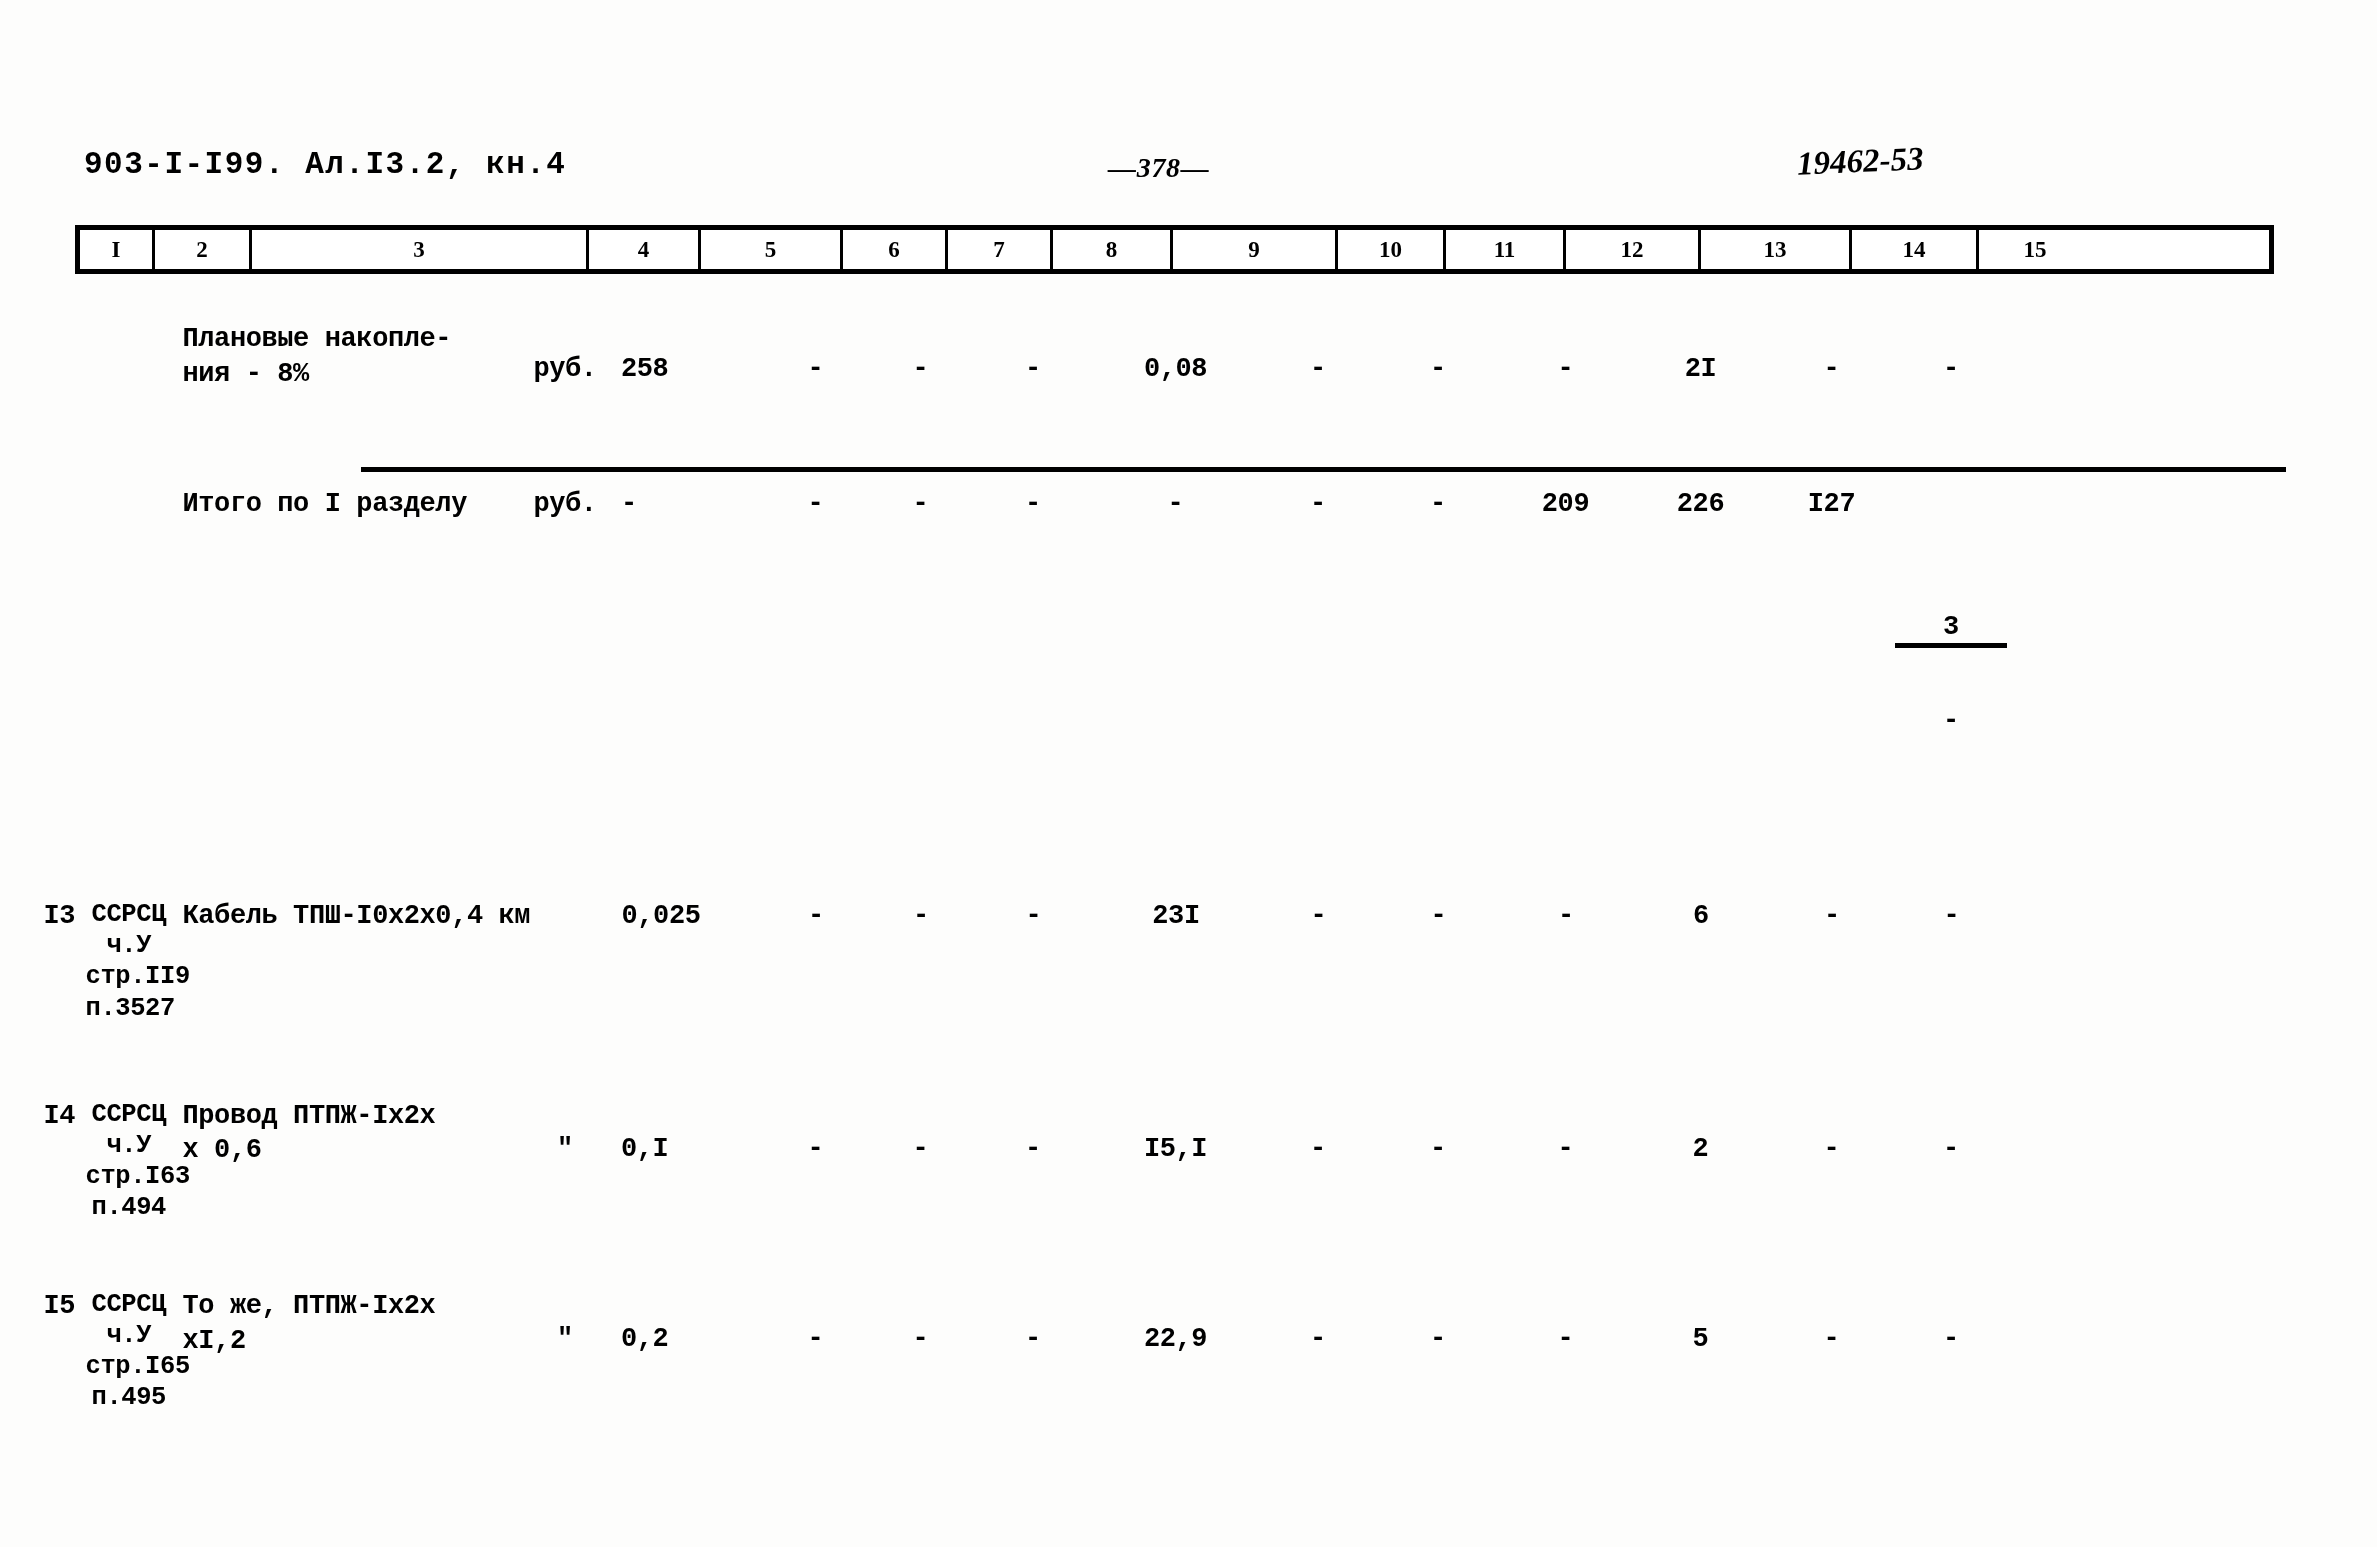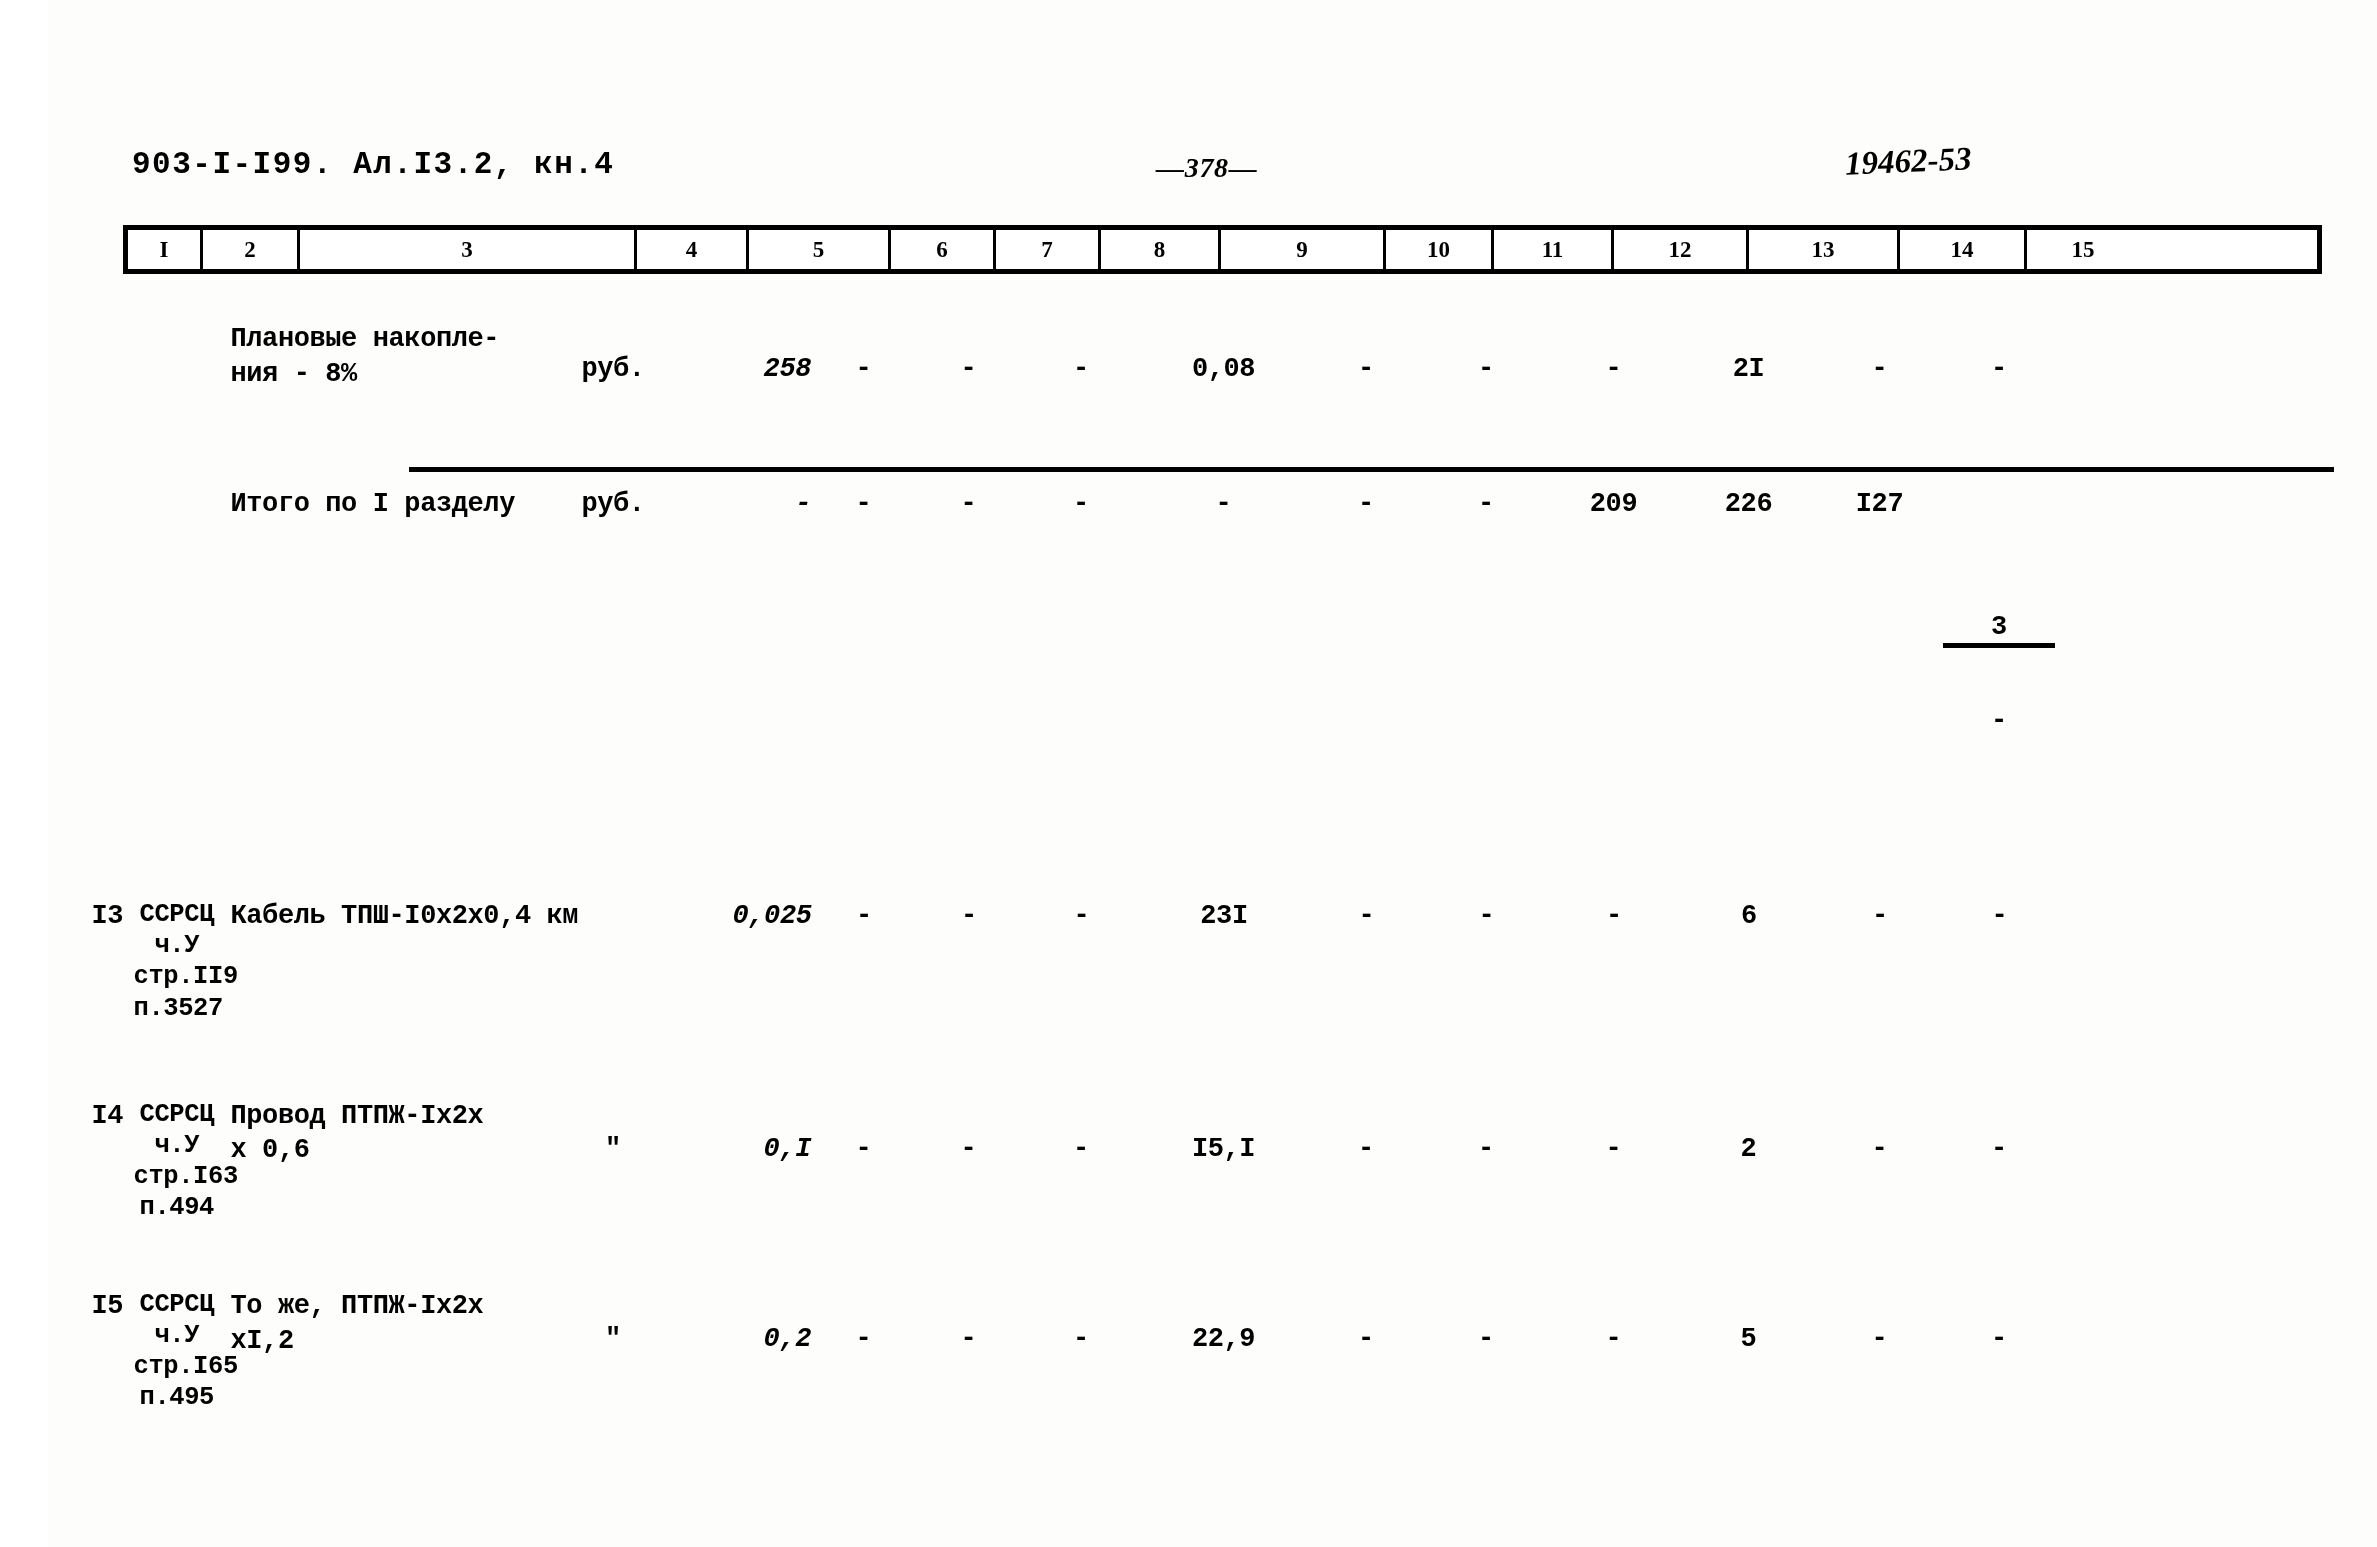--- a/index.html
+++ b/index.html
@@ -12,21 +12,20 @@
     height: 1547px;
     font-family: "Liberation Serif", serif;
     color: #000000;
     position: relative;
     overflow: hidden;
   }
   .page {
     position: absolute;
     inset: 0;
     background: #fdfdfc;
-    margin-left: 48px;
   }
 
   
   .topbar {
     position: absolute;
     left: 0;
     top: 147px;
     width: 100%;
     height: 52px;
   }
@@ -109,21 +108,21 @@
     box-sizing: border-box;
     white-space: pre-wrap;
     line-height: 1.28;
   }
   
   .c1  { width: 75px;  padding-left: 0px;  text-align: right; }
   .c2  { width: 97px;  padding-left: 10.5px; text-align: center; }
   .c3  { width: 337px;  padding-left: 10.5px; text-align: left; }
   .c3w { width: 457px;  padding-left: 10.5px; text-align: left; }
   .c4  { width: 112px;  text-align: center; }
-  .c5  { width: 142px;  text-align: right; font-style: italic; }
+  .c5  { width: 142px;  text-align: left; }
   .c6  { width: 105px;  text-align: center; }
   .c7  { width: 105px;  text-align: center; }
   .c8  { width: 120px;  text-align: center; }
   .c9  { width: 165px;  text-align: center; }
   .c10 { width: 120px;  text-align: center; }
   .c11 { width: 120px;  text-align: center; }
   .c12 { width: 135px;  text-align: center; }
   .c13 { width: 135px;  text-align: center; }
   .c14 { width: 127px;  text-align: center; }
   .c15 { width: 112px;  text-align: center; }

